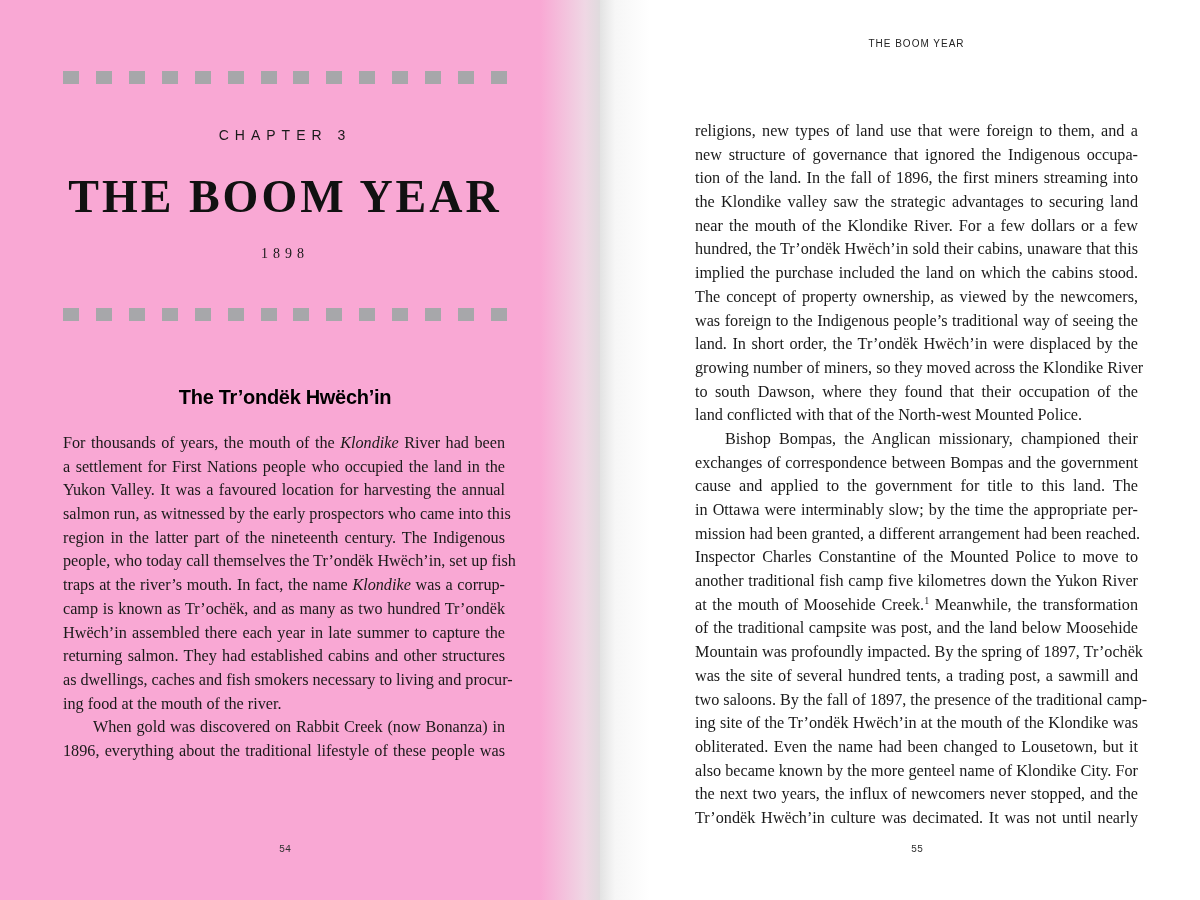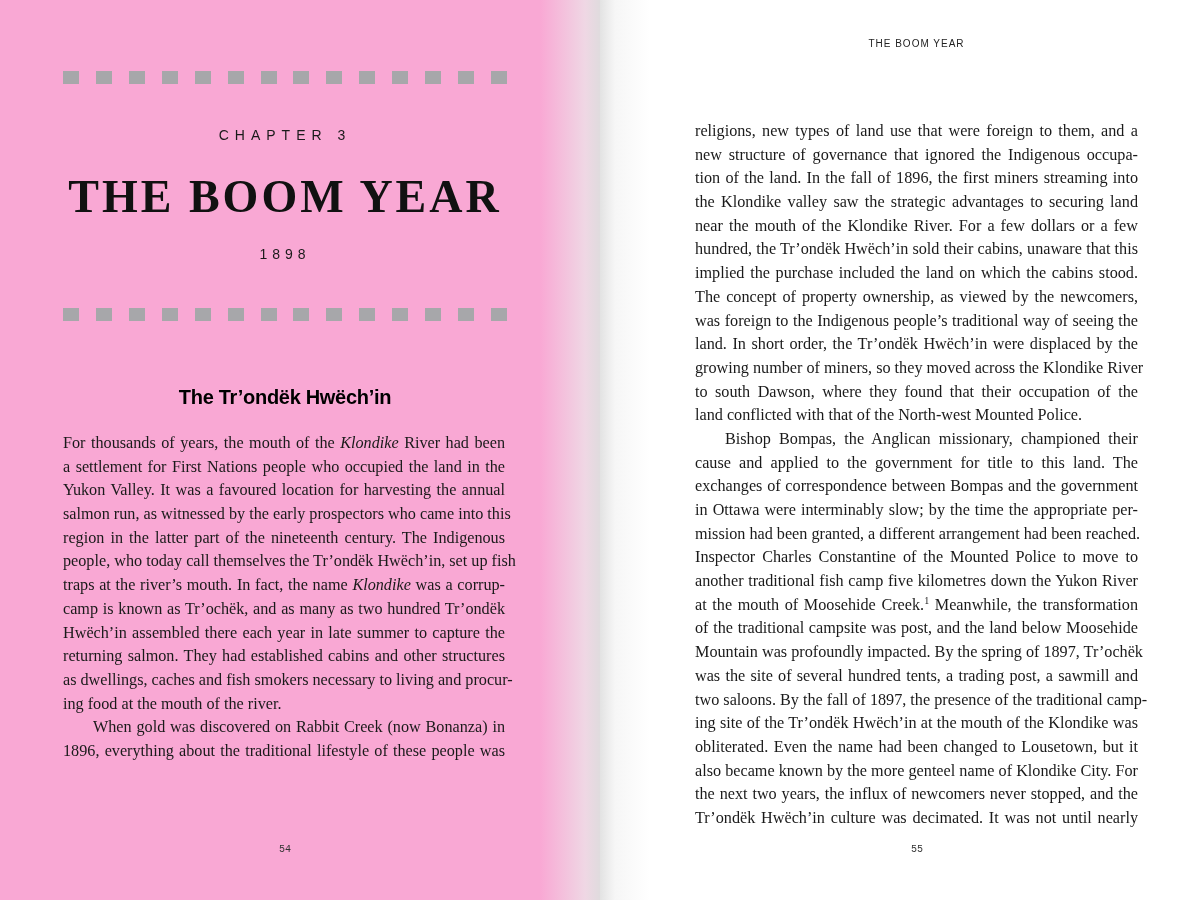--- a/index.html
+++ b/index.html
@@ -30,21 +30,21 @@
     font-family: "Liberation Sans", sans-serif; font-size: 14px; letter-spacing: 6px;
     color: #1a1a1a;
   }
   .chapter-title {
     position: absolute; left: 55px; width: 460px; top: 171px; text-align: center;
     font-family: "Liberation Serif", serif; font-weight: bold; font-size: 46px;
     letter-spacing: 3px; color: #111; line-height: 52px;
   }
   .chapter-year {
     position: absolute; left: 63px; width: 444px; top: 246px; text-align: center;
-    font-family: Liberation Sans, sans-serif; font-size: 14px; letter-spacing: 5px;
+    font-family: Liberation Serif, serif; font-size: 14px; letter-spacing: 5px;
     color: #1a1a1a;
   }
   .section-heading {
     position: absolute; left: 63px; width: 444px; top: 386px; text-align: center;
     font-family: "Liberation Sans", sans-serif; font-weight: bold; font-size: 20px;
     color: #000; letter-spacing: -0.3px;
   }
   .text-block {
     position: absolute; font-family: "Liberation Serif", serif; font-size: 16.2px;
     color: #1a1a1a;
@@ -142,22 +142,22 @@
       <div class="line">near the mouth of the Klondike River. For a few dollars or a few</div>
       <div class="line">hundred, the Tr’ondëk Hwëch’in sold their cabins, unaware that this</div>
       <div class="line">implied the purchase included the land on which the cabins stood.</div>
       <div class="line">The concept of property ownership, as viewed by the newcomers,</div>
       <div class="line">was foreign to the Indigenous people’s traditional way of seeing the</div>
       <div class="line">land. In short order, the Tr’ondëk Hwëch’in were displaced by the</div>
       <div class="line">growing number of miners, so they moved across the Klondike River</div>
       <div class="line">to south Dawson, where they found that their occupation of the</div>
       <div class="line last">land conflicted with that of the North-west Mounted Police.</div>
       <div class="line indent">Bishop Bompas, the Anglican missionary, championed their</div>
+      <div class="line">exchanges of correspondence between Bompas and the government</div>
       <div class="line">cause and applied to the government for title to this land. The</div>
-      <div class="line">exchanges of correspondence between Bompas and the government</div>
       <div class="line">in Ottawa were interminably slow; by the time the appropriate per-</div>
       <div class="line">mission had been granted, a different arrangement had been reached.</div>
       <div class="line">Inspector Charles Constantine of the Mounted Police to move to</div>
       <div class="line">another traditional fish camp five kilometres down the Yukon River</div>
       <div class="line">at the mouth of Moosehide Creek.<sup>1</sup> Meanwhile, the transformation</div>
       <div class="line">of the traditional campsite was post, and the land below Moosehide</div>
       <div class="line">Mountain was profoundly impacted. By the spring of 1897, Tr’ochëk</div>
       <div class="line">was the site of several hundred tents, a trading post, a sawmill and</div>
       <div class="line">two saloons. By the fall of 1897, the presence of the traditional camp-</div>
       <div class="line">ing site of the Tr’ondëk Hwëch’in at the mouth of the Klondike was</div>

